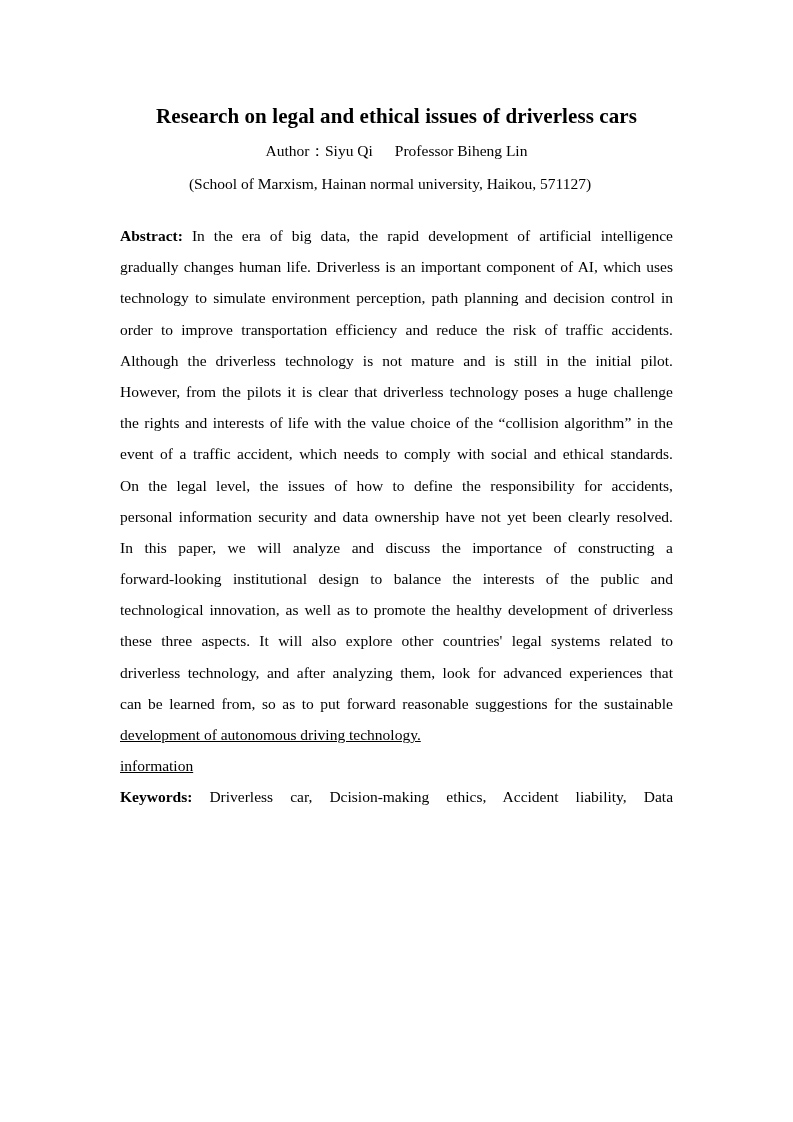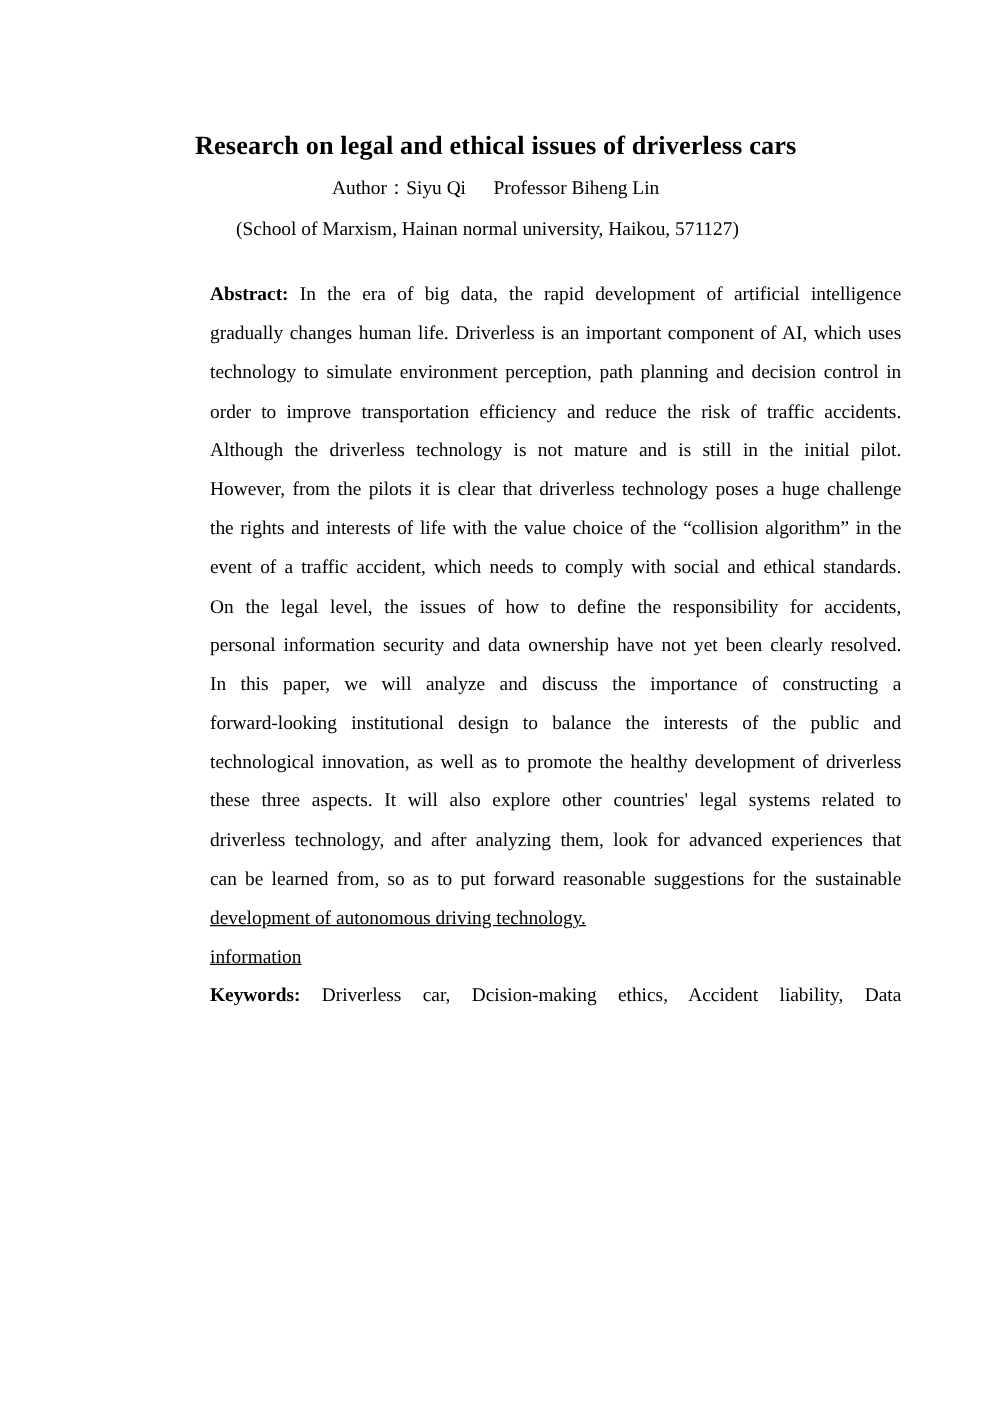--- a/index.html
+++ b/index.html
@@ -70,21 +70,20 @@
     }
     .line.last {
       text-align-last: left;
     }
     .line span.fill {
       display: inline-block;
       width: 100%;
       text-align: justify;
       text-align-last: justify;
       white-space: normal;
-      margin-left: 48px;
     }
     .line.last span.fill {
       text-align-last: left;
       text-decoration: underline;
     }
     .bold { font-weight: bold; }
   </style>
 </head>
 <body>
 

